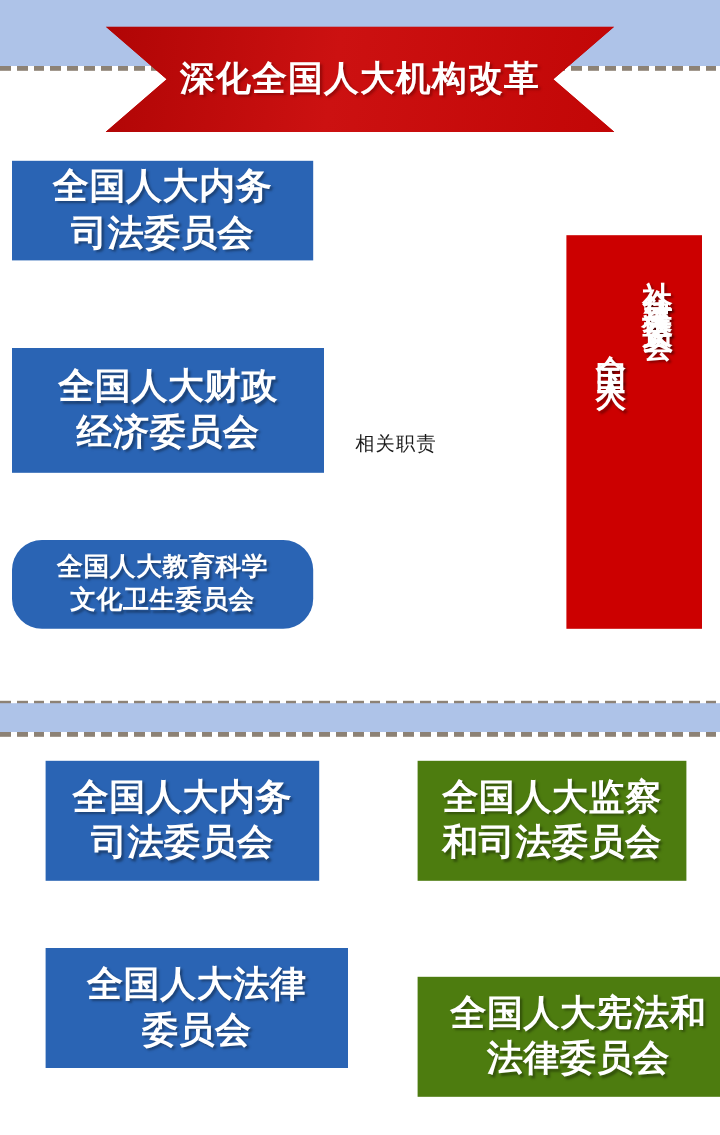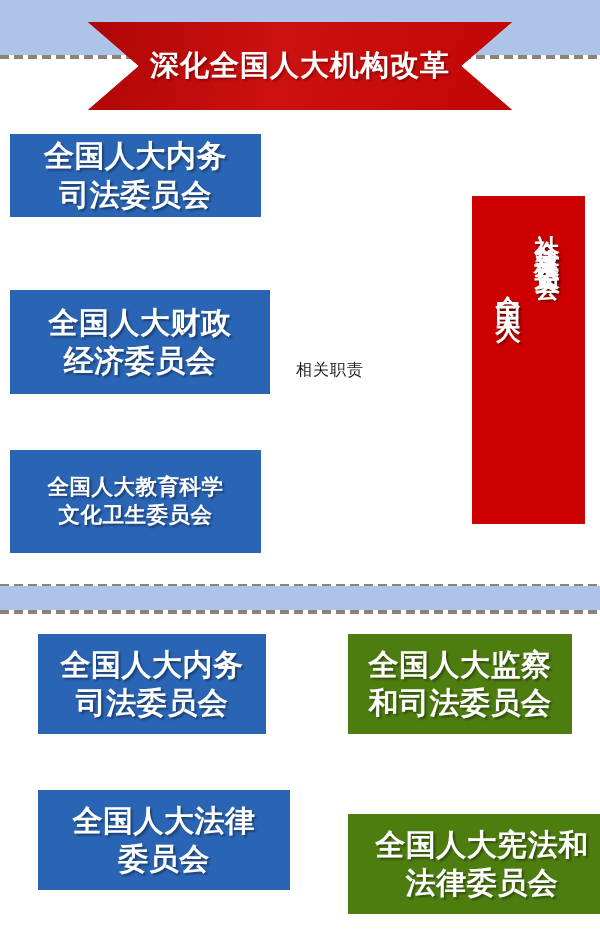--- a/index.html
+++ b/index.html
@@ -162,21 +162,21 @@
 <div class="box box-blue" style="left:10px; top:134px; width:251px; height:83px;">
   <span class="box-label">全国人大内务
 司法委员会</span>
 </div>
 
 <div class="box box-blue" style="left:10px; top:290px; width:260px; height:104px;">
   <span class="box-label">全国人大财政
 经济委员会</span>
 </div>
 
-<div class="box box-blue" style="left:10px; top:450px; width:251px; height:103px;">
+<div class="box box-blue" style="left:10px; top:450px; width:251px; height:74px;border-radius:25px;">
   <span class="box-label tight">全国人大教育科学
 文化卫生委员会</span>
 </div>
 
 <div class="caption">相关职责</div>
 
 <div class="vpanel">
   <span class="vtext">社会建设委员会</span>
   <span class="vtext vtext-secondary">全国人大</span>
 </div>

